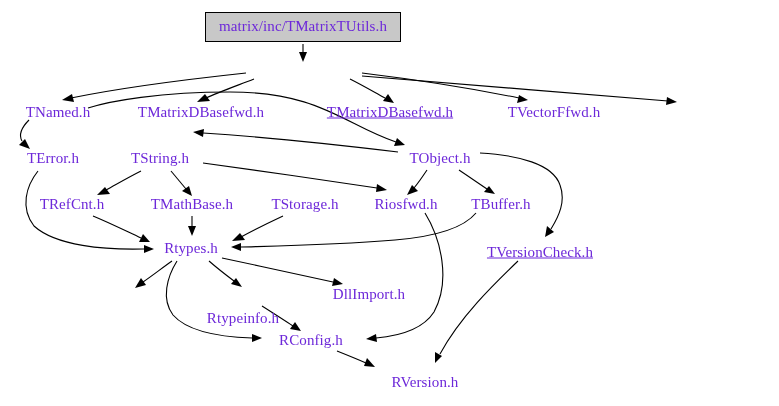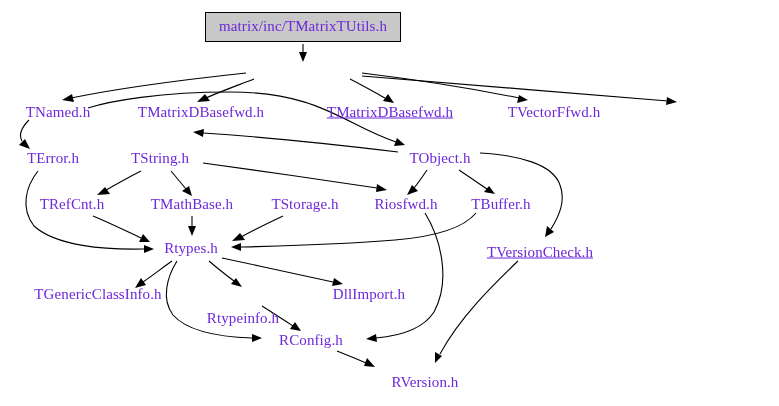--- a/index.html
+++ b/index.html
@@ -185,19 +185,18 @@
   <div class="node" style="left:53px;top:158px;">TError.h</div>
   <div class="node" style="left:160px;top:158px;">TString.h</div>
   <div class="node" style="left:440px;top:158px;">TObject.h</div>
   <div class="node" style="left:72px;top:204px;">TRefCnt.h</div>
   <div class="node" style="left:192px;top:204px;">TMathBase.h</div>
   <div class="node" style="left:305px;top:204px;">TStorage.h</div>
   <div class="node" style="left:406px;top:204px;">Riosfwd.h</div>
   <div class="node" style="left:501px;top:204px;">TBuffer.h</div>
   <div class="node" style="left:191px;top:248px;">Rtypes.h</div>
   <div class="node" style="left:540px;top:252px;text-decoration:underline;">TVersionCheck.h</div>
-  <div class="node" style="left:98px;top:294px;">TGenericClassInfo.h</div>
   <div class="node" style="left:243px;top:294px;margin-top:24px;">Rtypeinfo.h</div>
   <div class="node" style="left:369px;top:294px;text-align:right;">DllImport.h</div>
   <div class="node" style="left:311px;top:340px;">RConfig.h</div>
   <div class="node" style="left:425px;top:382px;">RVersion.h</div>
 
 </div>
 
 </body></html>

